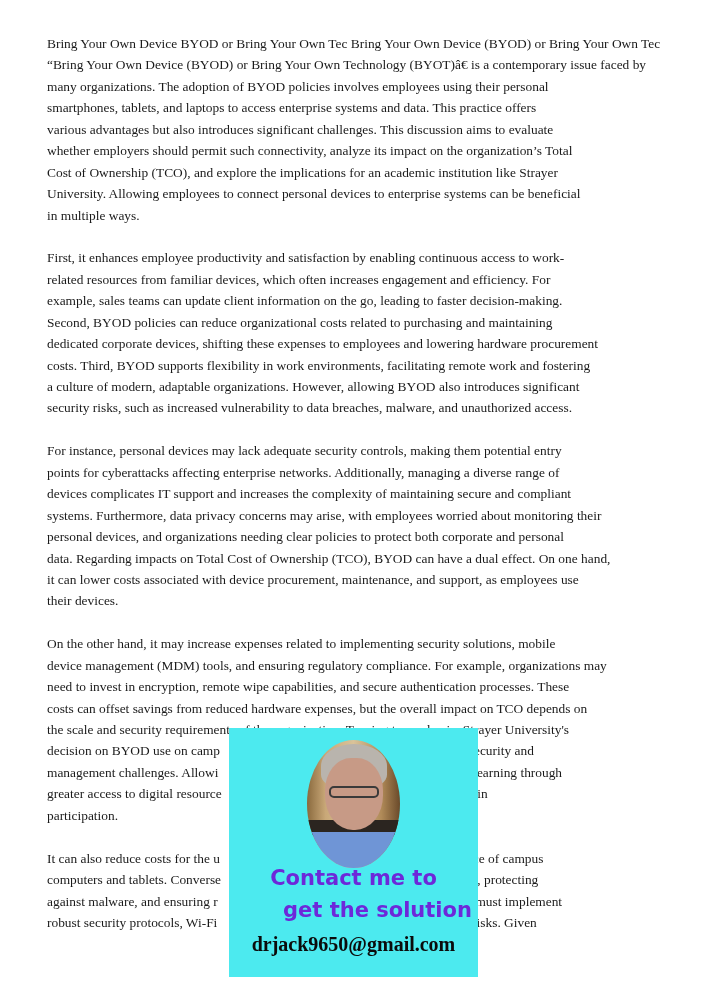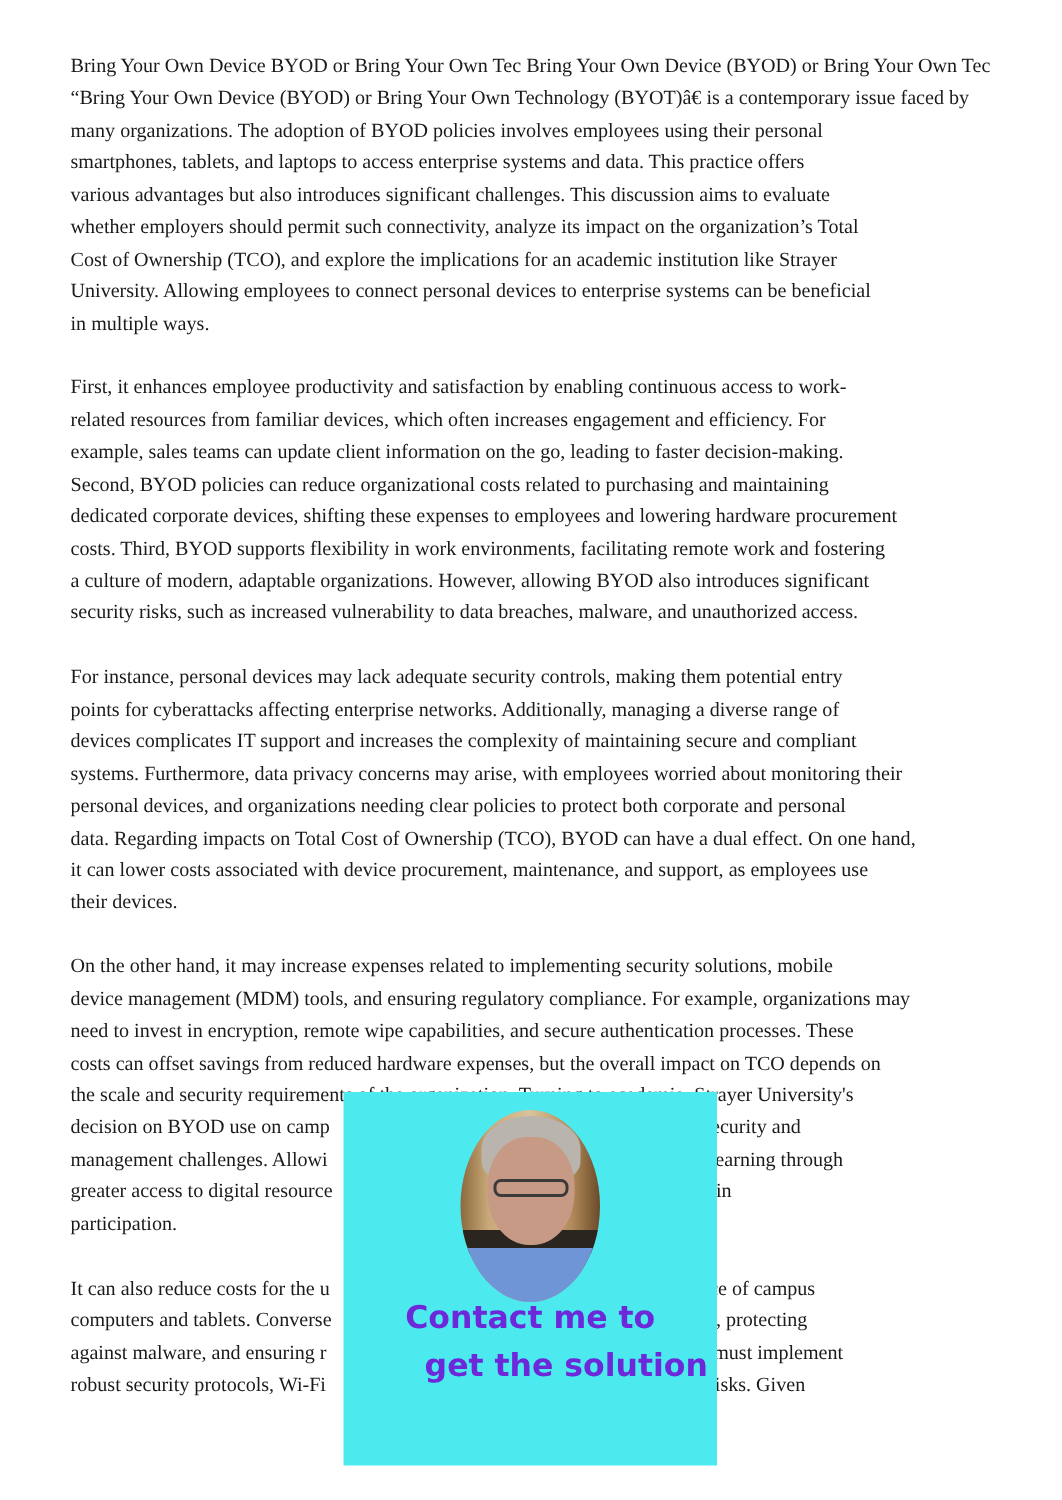--- a/index.html
+++ b/index.html
@@ -112,13 +112,14 @@
 <div class="promo">
   <div class="portrait">
     <div class="dark"></div>
     <div class="shirt"></div>
     <div class="hair"></div>
     <div class="face"></div>
     <div class="glasses"></div>
   </div>
   <div class="promo-line l1">Contact me to</div>
   <div class="promo-line l2">get the solution</div>
+  <div class="promo-email">drjack9650@gmail.com</div>
 </div>
 
 </body></html>

